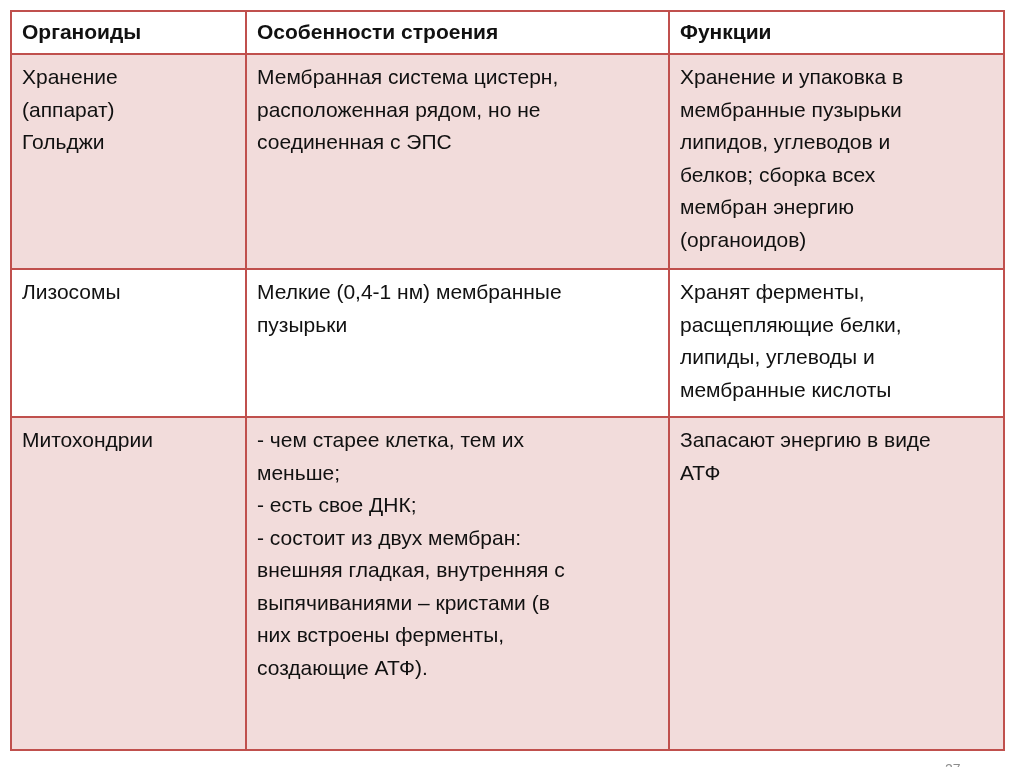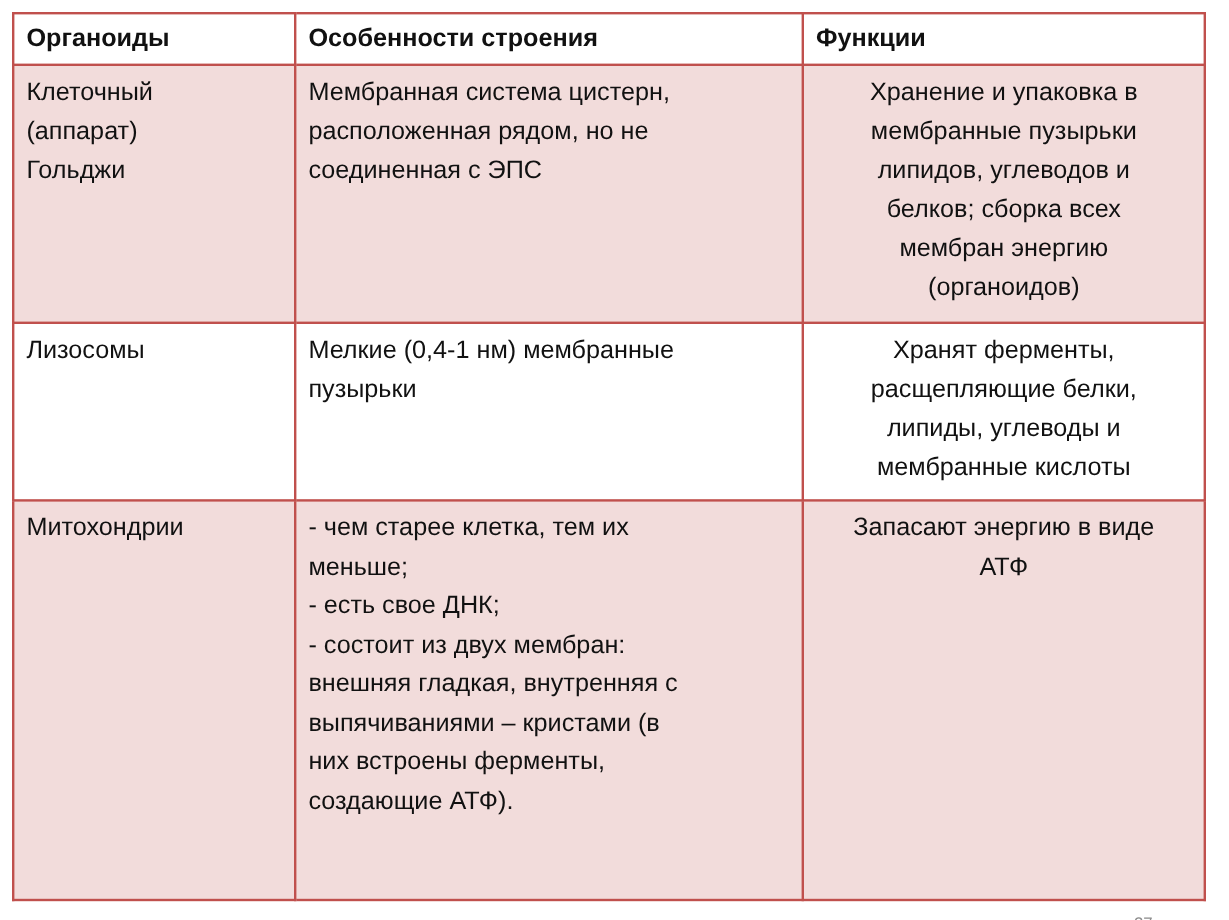--- a/index.html
+++ b/index.html
@@ -3,21 +3,21 @@
 <meta charset="utf-8">
 <style>
   html,body{margin:0;padding:0;}
   body{width:1024px;height:767px;background:#ffffff;position:relative;overflow:hidden;
        font-family:"Liberation Sans","DejaVu Sans",sans-serif;color:#111;}
   table{position:absolute;left:10px;top:10px;width:993px;border-collapse:collapse;table-layout:fixed;}
   td,th{border:2px solid #c0504d;vertical-align:top;padding:6px 10px 4px 10px;font-size:21px;line-height:32.5px;}
   th{background:#fff;font-weight:bold;text-align:left;height:33px;vertical-align:middle;padding:4px 10px;}
   tr.pink td{background:#f2dcdb;}
   tr.white td{background:#ffffff;margin-top:36px;}
-  td.center{text-align:center;}
+  td.center{text-align:left;}
   .line{display:block;}
   .pagenum{position:absolute;left:945px;top:761px;font-size:14px;color:#8c8c8c;}
 </style>
 </head>
 <body>
 
 <table>
   <colgroup>
       <col style="width:235px">
       <col style="width:423px">
@@ -26,21 +26,21 @@
   <thead>
     <tr>
       <th>Органоиды</th>
       <th>Особенности строения</th>
       <th>Функции</th>
     </tr>
   </thead>
   <tbody>
     <tr class="pink" style="height:215px">
       <td>
-        <span class="line">Клеточный</span>
+        <span class="line">Хранение</span>
         <span class="line">(аппарат)</span>
         <span class="line">Гольджи</span>
       </td>
       <td>
         <span class="line">Мембранная система цистерн,</span>
         <span class="line">расположенная рядом, но не</span>
         <span class="line">соединенная с ЭПС</span>
       </td>
       <td class="center">
         <span class="line">Хранение и упаковка в</span>

